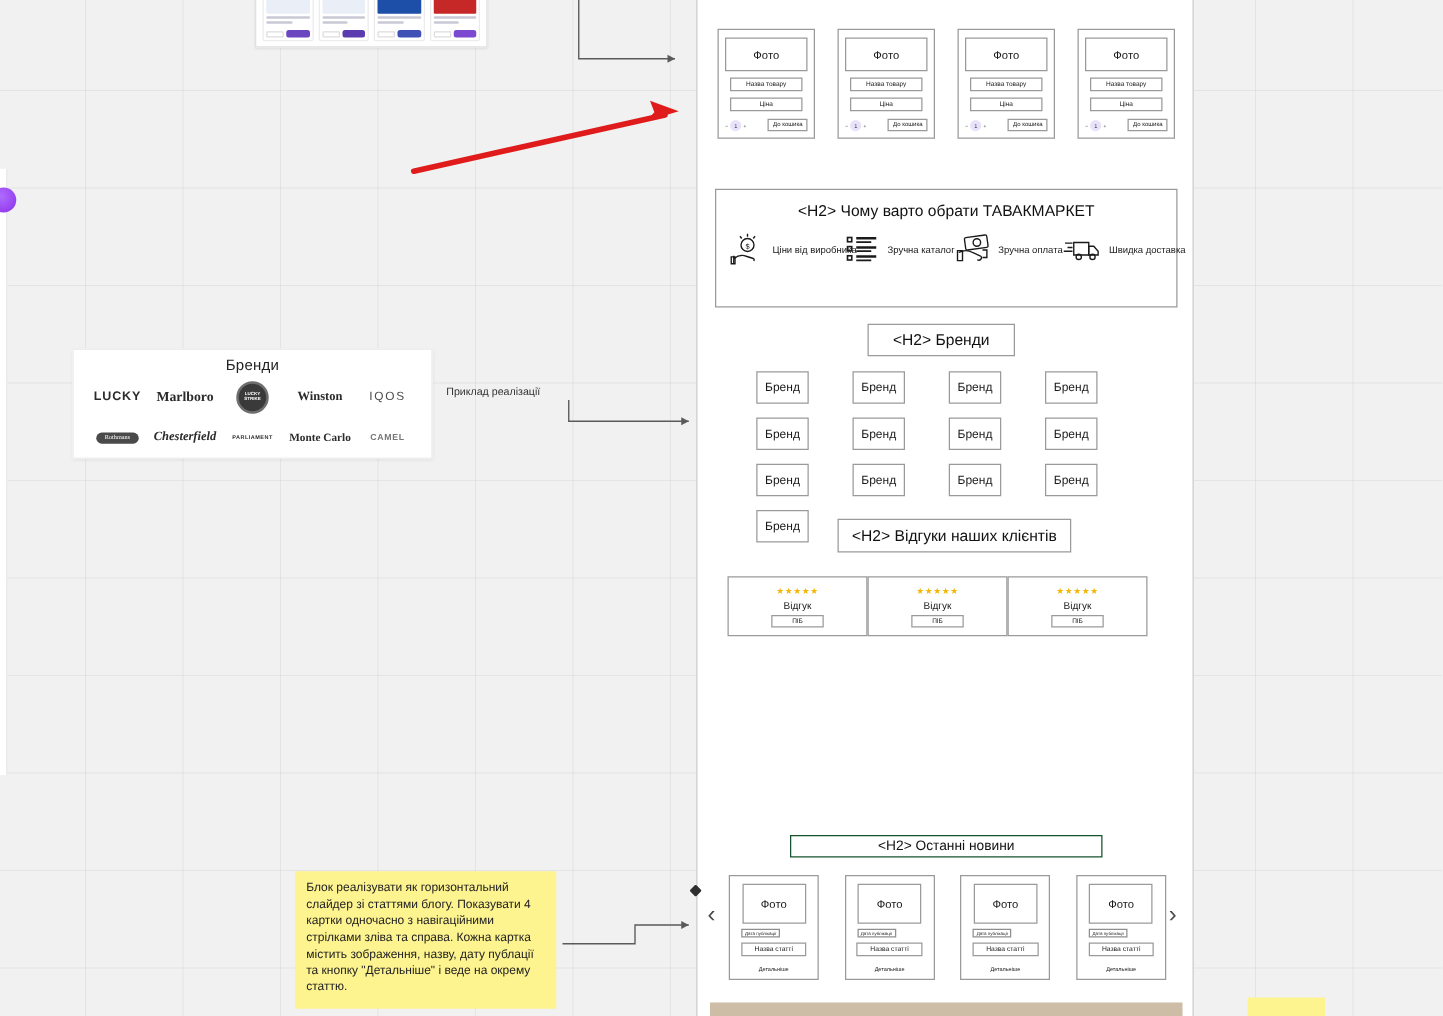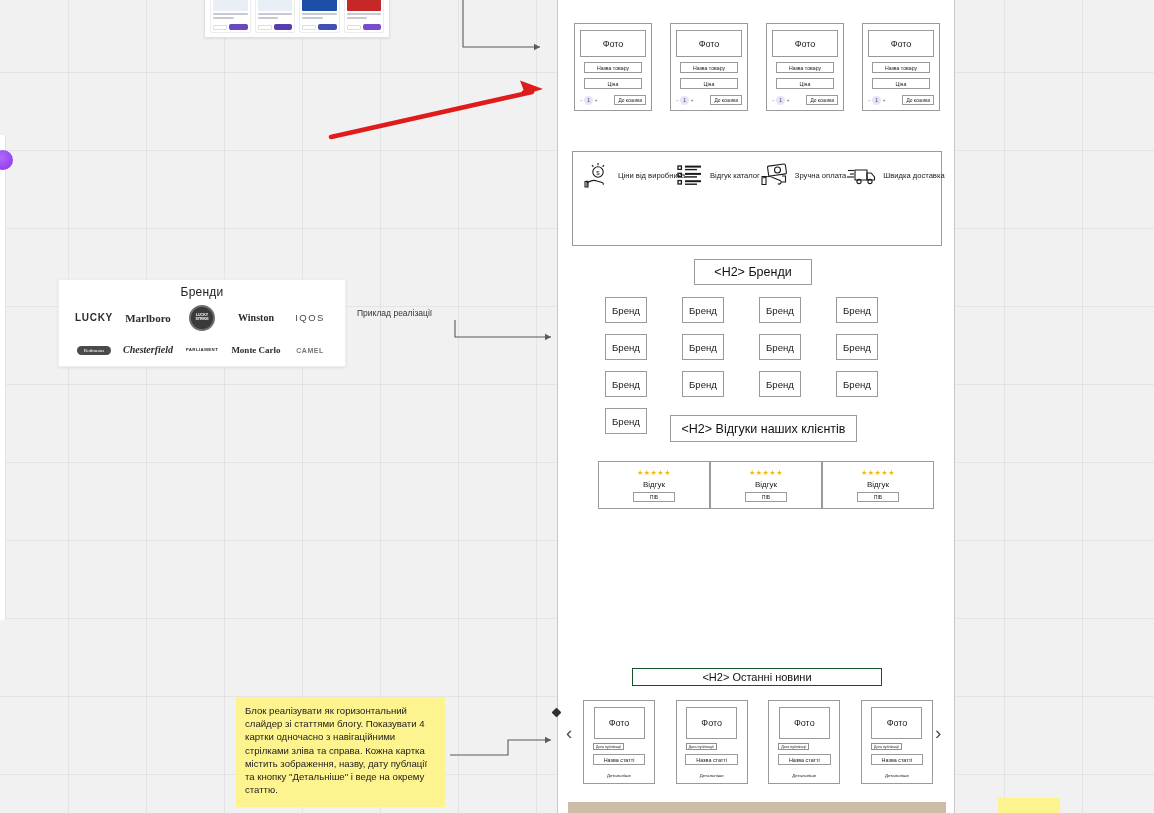--- a/index.html
+++ b/index.html
@@ -171,21 +171,21 @@
   }
 
   
   #reviews-title {
     position:absolute; left:112px; top:449px; width:187px; height:27px;
     border:1px solid #9a9a9a; display:flex; align-items:center; justify-content:center;
     font-size:12.5px; color:#111;
   }
   #reviews-row {
     position:absolute; left:24px; top:495px; width:352px;
-    display:flex; justify-content:flex-end;
+    display:flex; justify-content:flex-start;
   }
   .rcard {
     width:112px; height:48px; border:1px solid #9a9a9a;
     display:flex; flex-direction:column; align-items:center; justify-content:center; gap:3px;
   }
   .rcard .stars { color:#f2b705; font-size:7px; letter-spacing:.5px; }
   .rcard .rtext { font-size:8px; color:#1a1a1a; }
   .rcard .rname {
     border:1px solid #9a9a9a; font-size:5.2px; color:#1a1a1a;
     padding:1px 16px;
@@ -383,20 +383,21 @@
           <span>−</span>
           <span class="dot">1</span>
           <span>+</span>
         </div>
         <div class="cart">До кошика</div>
       </div>
     </div>
   </div>
 
   <div id="why-section">
+    <div class="why-title">&lt;H2&gt; Чому варто обрати ТАВАКМАРКЕТ</div>
     <div class="why-items">
       <div class="why-item">
         <span>
           <svg width="30" height="26" viewBox="0 0 30 26" fill="none" stroke="#1a1a1a" stroke-width="1.1">
             <circle cx="15" cy="10" r="5.2"></circle>
             <text x="15" y="13" font-size="6" fill="#1a1a1a" stroke="none" text-anchor="middle" font-family="Liberation Sans, sans-serif">$</text>
             <line x1="15" y1="1" x2="15" y2="3.3"></line>
               <line x1="9" y1="3" x2="10.4" y2="4.8"></line>
               <line x1="21" y1="3" x2="19.6" y2="4.8"></line>
             <path d="M4 21 q5 -4 10 -2 l5 1.6 q2 .6 1 2.2 M4 18.5 v6"></path>
@@ -412,21 +413,21 @@
             <rect x="3" y="11.3" width="3.4" height="3.4"></rect>
             <rect x="3" y="18.6" width="3.4" height="3.4"></rect>
             <line x1="10" y1="4.6" x2="26" y2="4.6" stroke-width="2"></line>
             <line x1="10" y1="7.6" x2="22" y2="7.6" stroke-width="1.4"></line>
             <line x1="10" y1="11.9" x2="26" y2="11.9" stroke-width="2"></line>
             <line x1="10" y1="14.9" x2="22" y2="14.9" stroke-width="1.4"></line>
             <line x1="10" y1="19.2" x2="26" y2="19.2" stroke-width="2"></line>
             <line x1="10" y1="22.2" x2="22" y2="22.2" stroke-width="1.4"></line>
           </svg>
         </span>
-        <span class="wlabel">Відгук каталог</span>
+        <span class="wlabel">Зручна каталог</span>
       </div>
       <div class="why-item">
         <span>
           <svg width="30" height="26" viewBox="0 0 30 26" fill="none" stroke="#1a1a1a" stroke-width="1.1">
             <rect x="8" y="3" width="18" height="10" rx="1.2" transform="rotate(-8 17 8)"></rect>
             <circle cx="17.5" cy="8" r="3"></circle>
             <path d="M3 16 q6 -3 11 0 l6 2.6 q2 1 .8 2.6 t-3 .6 M2 14.5 h4 v8 h-4 z"></path>
             <path d="M22 14 h3.5 v6 h-3.5"></path>
           </svg>
         </span>

